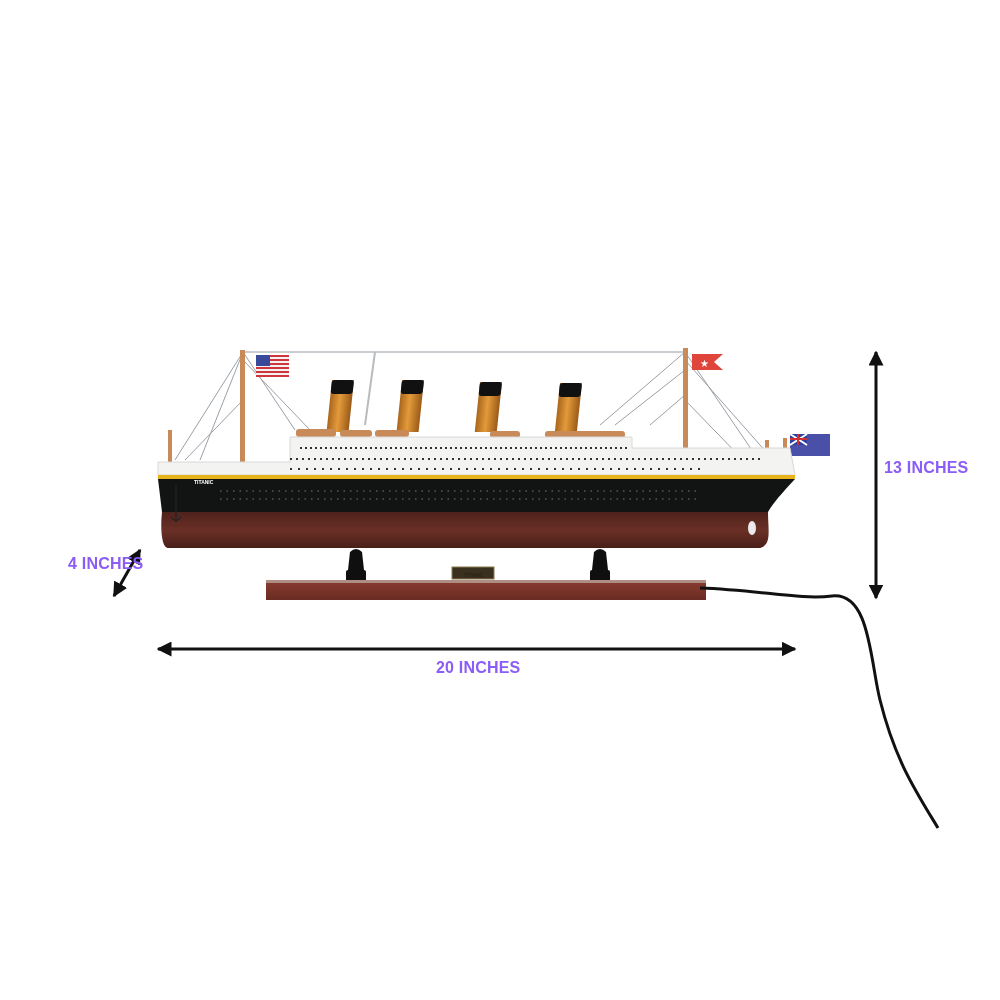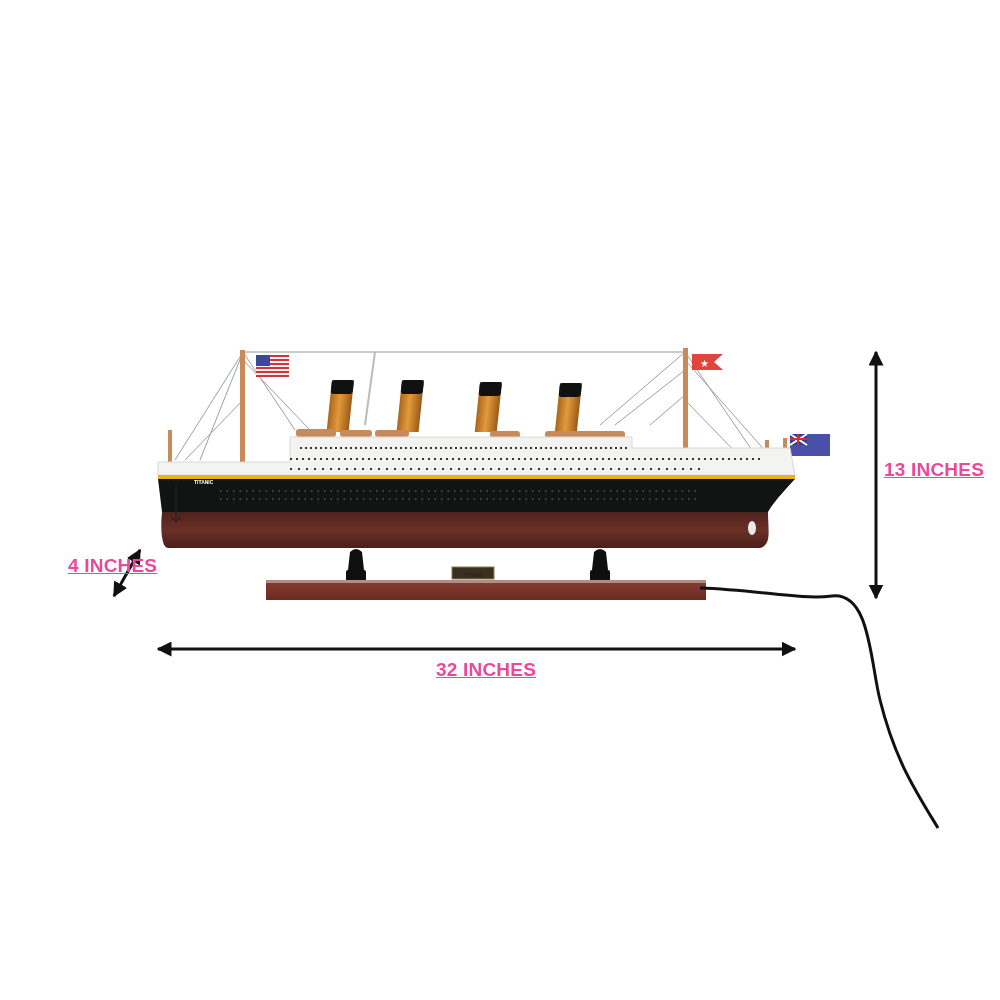--- a/index.html
+++ b/index.html
@@ -1,18 +1,18 @@
 <!DOCTYPE html>
 <html><head>
 <meta charset="utf-8">
 <style>
   html, body { margin:0; padding:0; background:#ffffff; }
   body { width:1000px; height:1000px; position:relative; overflow:hidden; font-family:"Liberation Sans", sans-serif; }
   .stage { position:absolute; left:0; top:0; width:1000px; height:1000px; }
-  .label { position:absolute; font-weight:bold; font-size:19px; color:#ec4899; letter-spacing:0.2px; white-space:nowrap;text-decoration:underline; }
+  .label { position:absolute; font-weight:bold; font-size:16px; color:#8b5cf6; letter-spacing:0.2px; white-space:nowrap; }
   .lbl-depth { left:29px; top:555px;margin-left:39px; }
   .lbl-height { left:884px; top:459px; }
   .lbl-length { left:436px; top:659px; }
   .hull-name { position:absolute; left:194px; top:479px; font-size:5px; color:#fff; font-weight:bold; }
   .plaque-text { position:absolute; left:455px; top:572px; width:38px; font-size:5px; color:#2a2418; text-align:center; font-weight:bold; }
 </style>
 </head>
 <body>
 
 <div class="stage">
@@ -153,14 +153,14 @@
     <line x1="876" y1="352" x2="876" y2="598" stroke="#111" stroke-width="3" marker-start="url(#ah)" marker-end="url(#ah)"></line>
     <line x1="158" y1="649" x2="795" y2="649" stroke="#111" stroke-width="3" marker-start="url(#ah)" marker-end="url(#ah)"></line>
     <line x1="140" y1="550" x2="114" y2="596" stroke="#111" stroke-width="3" marker-start="url(#ah)" marker-end="url(#ah)"></line>
   </svg>
 
   <div class="hull-name">TITANIC</div>
   <div class="plaque-text">TITANIC</div>
 
   <div class="label lbl-depth">4 INCHES</div>
   <div class="label lbl-height">13 INCHES</div>
-  <div class="label lbl-length">32 INCHES</div>
+  <div class="label lbl-length">20 INCHES</div>
 </div>
 
 </body></html>

